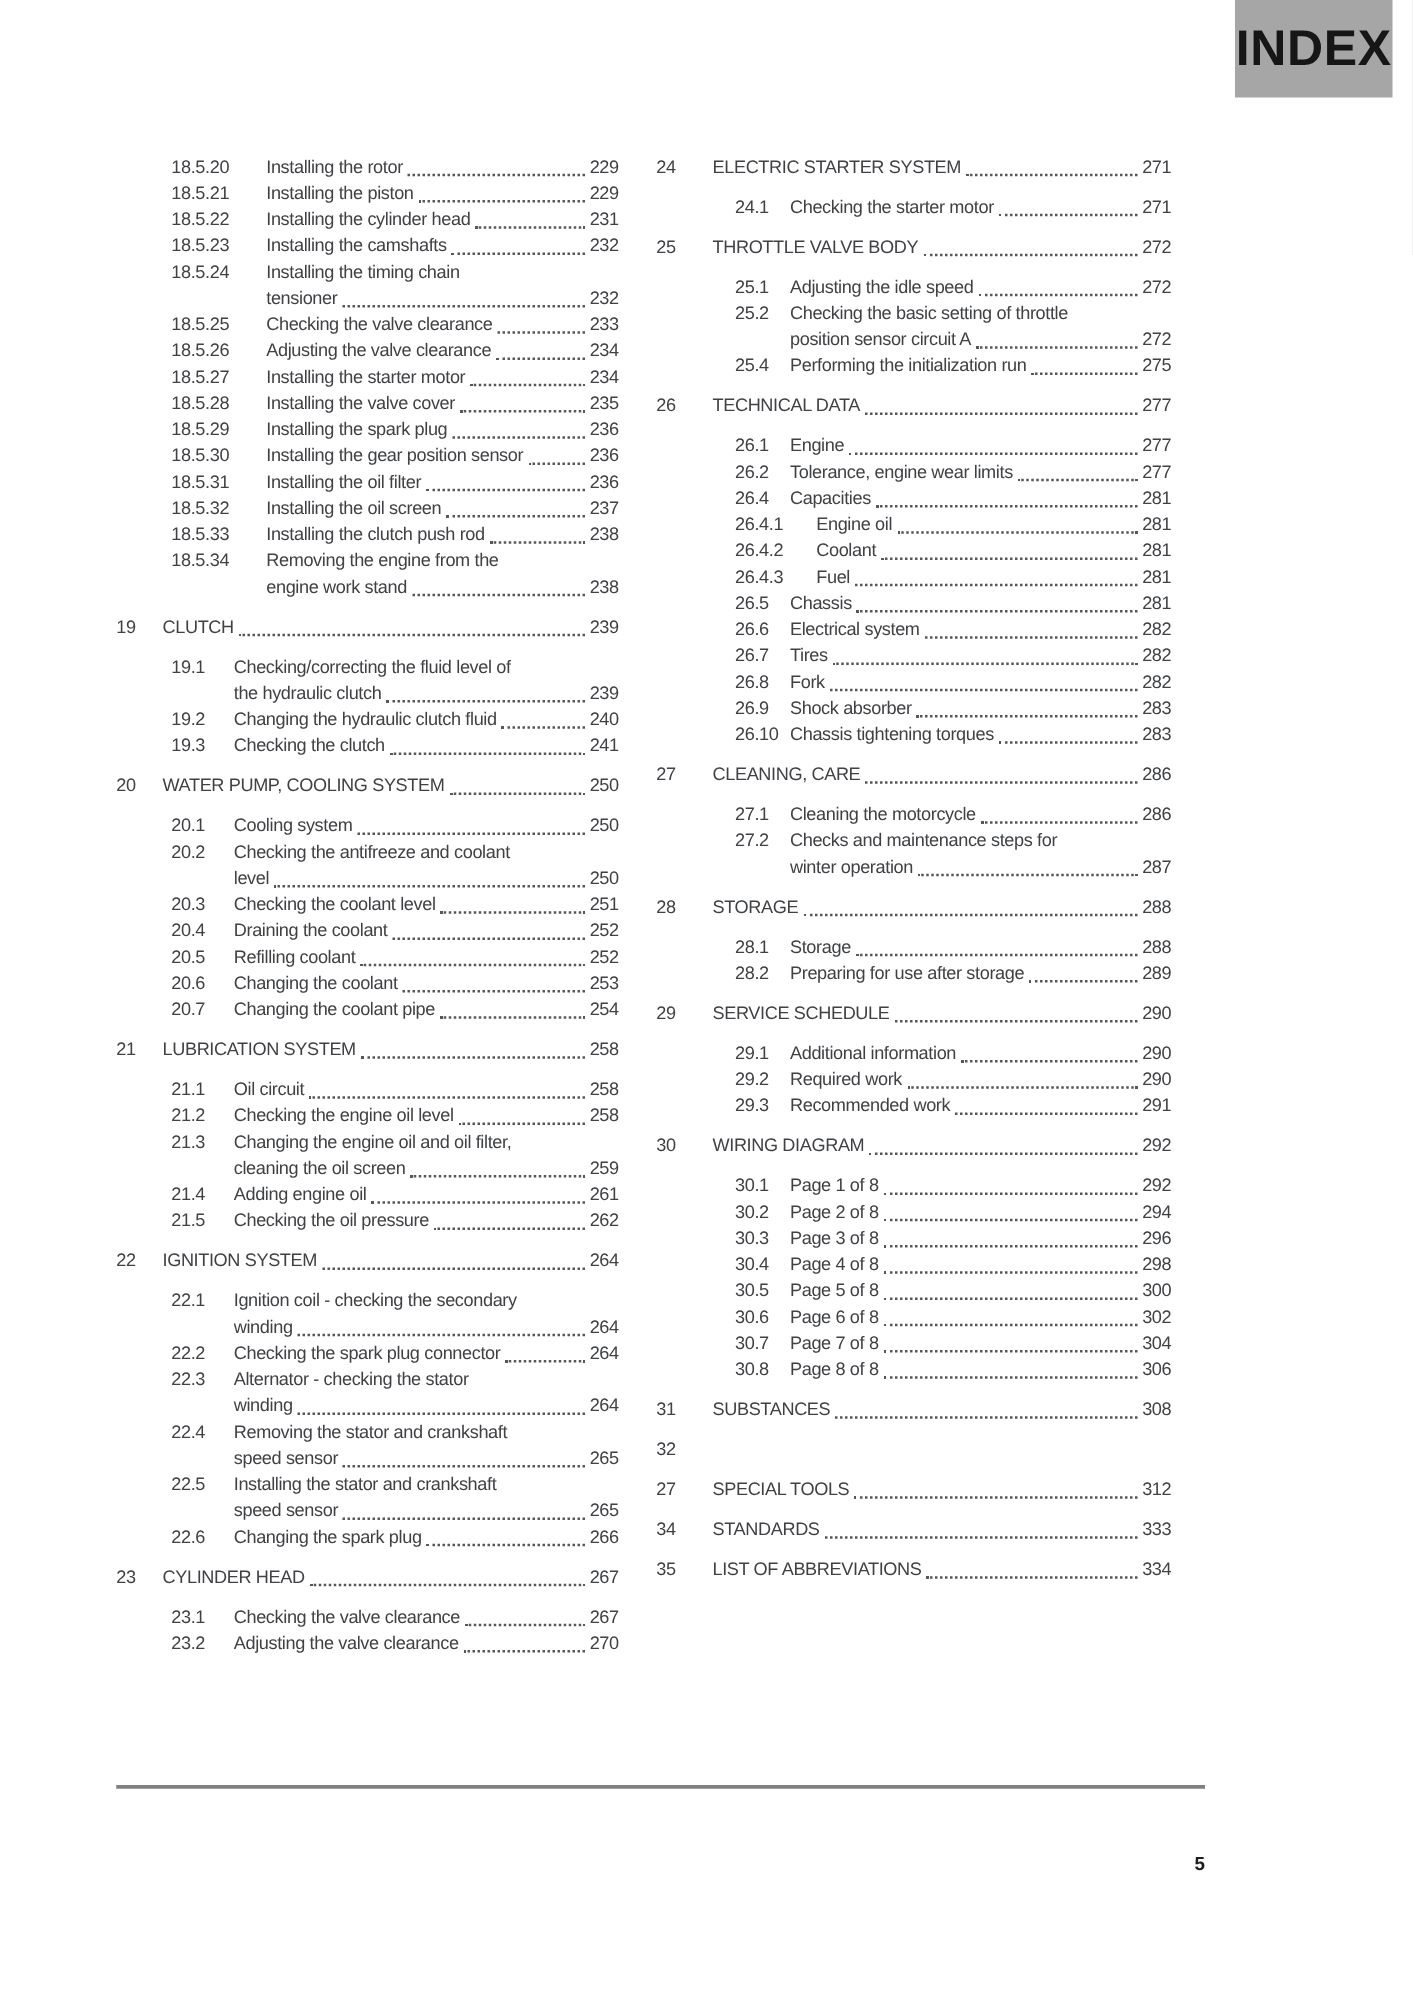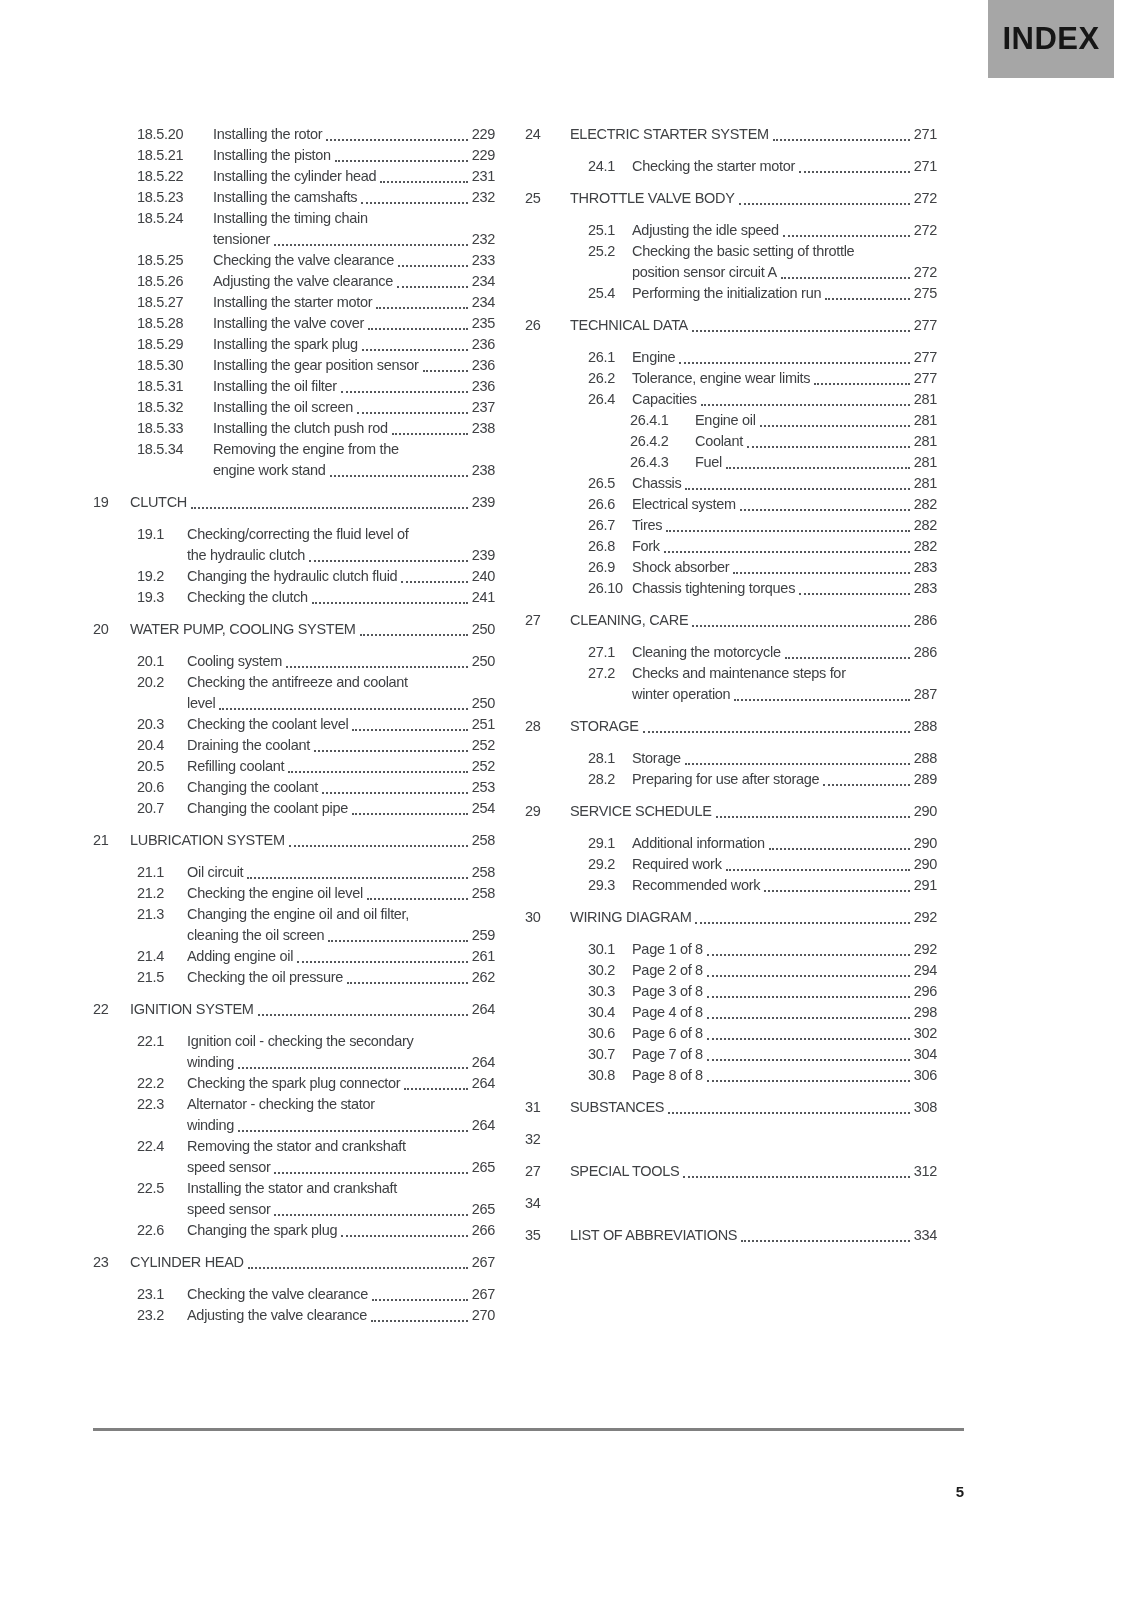--- a/index.html
+++ b/index.html
@@ -10,21 +10,21 @@
     font-family:"Liberation Sans",sans-serif;
     color:var(--text,#3f4144);
     overflow:hidden;
   }
   .header-box{
     position:absolute;top:0;left:988px;width:126px;height:78px;
     background:var(--header-bg,#a6a6a6);
     display:flex;align-items:center;justify-content:center;
   }
   .header-box .hlabel{
-    font-size:31px;font-weight:bold;color:var(--header-text,#161616);
+    font-size:40px;font-weight:bold;color:var(--header-text,#161616);
     letter-spacing:0.5px;
   }
   .toc-col{position:absolute;top:124px;}
   .col-left{left:93px;width:402px;}
   .col-right{left:525px;width:412px;}
 
   .row{display:flex;font-size:14.5px;line-height:21px;letter-spacing:-0.3px;}
   .row .num{flex-shrink:0;}
   .row .titles{flex:1;min-width:0;}
   .row .tline{white-space:nowrap;}
@@ -39,21 +39,21 @@
   .row .pg{flex-shrink:0;text-align:right;}
 
   
   .l1{margin:11px 0;align-items:flex-end;}
   .toc-col .row:first-child{margin-top:0;}
   .l1 .num{width:37px;}
   
   .l2,.l3,.l4{margin-left:44px;}
   .l2 .num{width:50px;}
   .l3 .num{width:76px;}
-  .l4 .num{width:64px;margin-left:42px;}
+  .l4 .num{width:64px;}
   
   .col-right .l1 .num{width:45px;}
   .col-right .l2,.col-right .l3,.col-right .l4{margin-left:63px;}
   .col-right .l2 .num{width:44px;}
   .col-right .l4 .num{width:65px;}
 
   .footer-rule{
     position:absolute;left:93px;top:1428px;width:871px;height:3px;
     background:var(--rule,#808080);
   }
@@ -848,20 +848,30 @@
         <span class="num">30.4</span>
         <div class="titles">
           <div class="tlast">
             <span class="t">Page 4 of 8</span>
             <span class="leader"></span>
             <span class="pg">298</span>
           </div>
         </div>
       </div>
       <div class="row l2">
+        <span class="num">30.5</span>
+        <div class="titles">
+          <div class="tlast">
+            <span class="t">Page 5 of 8</span>
+            <span class="leader"></span>
+            <span class="pg">300</span>
+          </div>
+        </div>
+      </div>
+      <div class="row l2">
         <span class="num">30.6</span>
         <div class="titles">
           <div class="tlast">
             <span class="t">Page 6 of 8</span>
             <span class="leader"></span>
             <span class="pg">302</span>
           </div>
         </div>
       </div>
       <div class="row l2">
@@ -902,20 +912,27 @@
         <div class="titles">
           <div class="tlast">
             <span class="t">SPECIAL TOOLS</span>
             <span class="leader"></span>
             <span class="pg">312</span>
           </div>
         </div>
       </div>
       <div class="row l1">
         <span class="num">34</span>
+        <div class="titles">
+          <div class="tlast">
+            <span class="t">STANDARDS</span>
+            <span class="leader"></span>
+            <span class="pg">333</span>
+          </div>
+        </div>
       </div>
       <div class="row l1">
         <span class="num">35</span>
         <div class="titles">
           <div class="tlast">
             <span class="t">LIST OF ABBREVIATIONS</span>
             <span class="leader"></span>
             <span class="pg">334</span>
           </div>
         </div>

